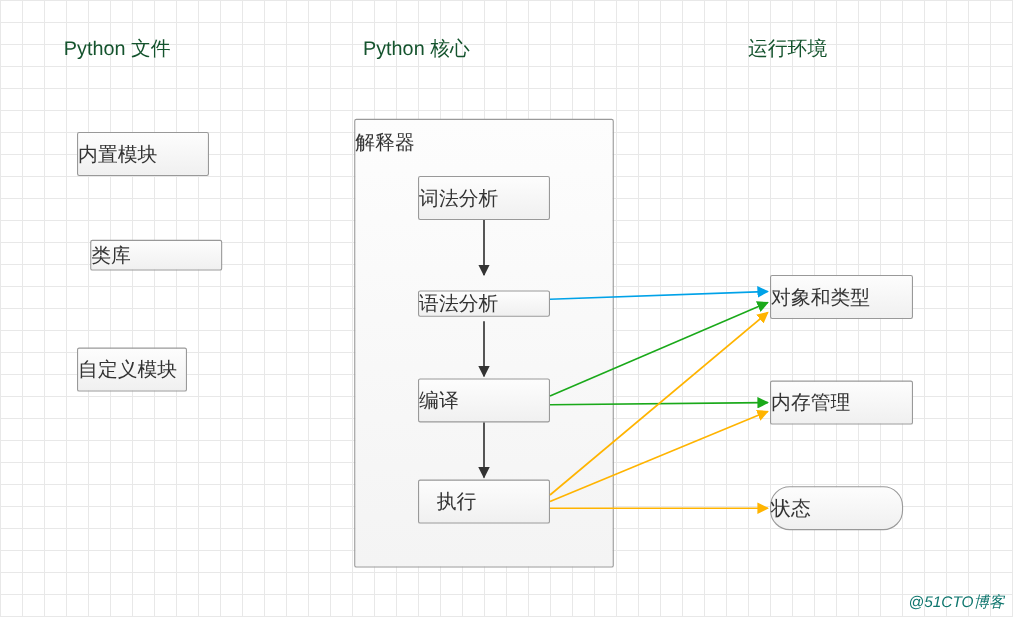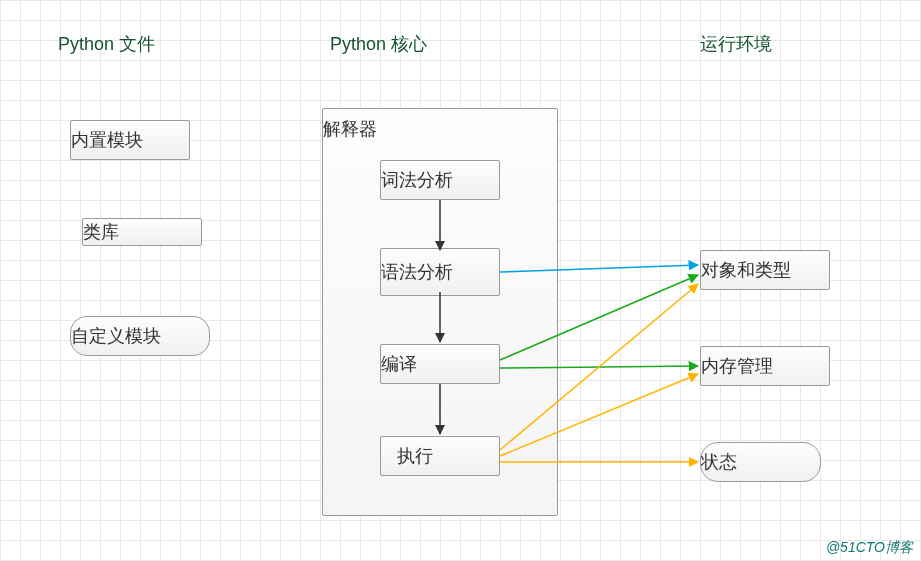--- a/index.html
+++ b/index.html
@@ -60,39 +60,39 @@
       font-size: 14px;
       color: #0f766e;
       font-style: italic;
     }
   </style>
 </head>
 <body>
 
 <div class="heading" style="left:58px; top:32px;">Python 文件</div>
 <div class="heading" style="left:330px; top:32px;">Python 核心</div>
-<div class="heading" style="left:680px; top:32px;padding-left:20px;">运行环境</div>
+<div class="heading" style="left:680px; top:32px;">运行环境</div>
 
 <div class="box" style="left:70px; top:120px; width:120px; height:40px;">
     <span>内置模块</span>
   </div>
 <div class="box" style="left:82px; top:218px; width:120px; height:28px;">
     <span>类库</span>
   </div>
-<div class="box" style="left:70px; top:316px; width:140px; height:40px;border-radius:17px;">
+<div class="box" style="left:70px; top:316px; width:100px; height:40px;">
     <span>自定义模块</span>
   </div>
 
 <div class="container-box" style="left:322px; top:108px; width:236px; height:408px;">
   <div class="container-title">解释器</div>
 </div>
 <div class="box" style="left:380px; top:160px; width:120px; height:40px;">
     <span>词法分析</span>
   </div>
-<div class="box" style="left:380px; top:248px; width:120px; height:48px;">
+<div class="box" style="left:380px; top:264px; width:120px; height:24px;">
     <span>语法分析</span>
   </div>
 <div class="box" style="left:380px; top:344px; width:120px; height:40px;">
     <span>编译</span>
   </div>
 <div class="box" style="left:380px; top:436px; width:120px; height:40px;padding-left:16px;">
     <span>执行</span>
   </div>
 
 <div class="box" style="left:700px; top:250px; width:130px; height:40px;">

